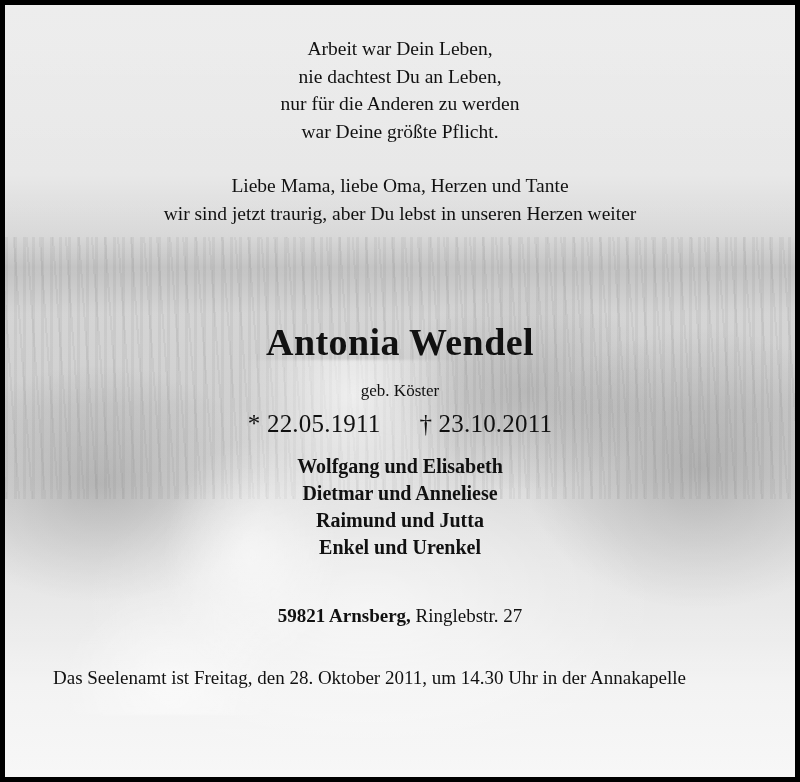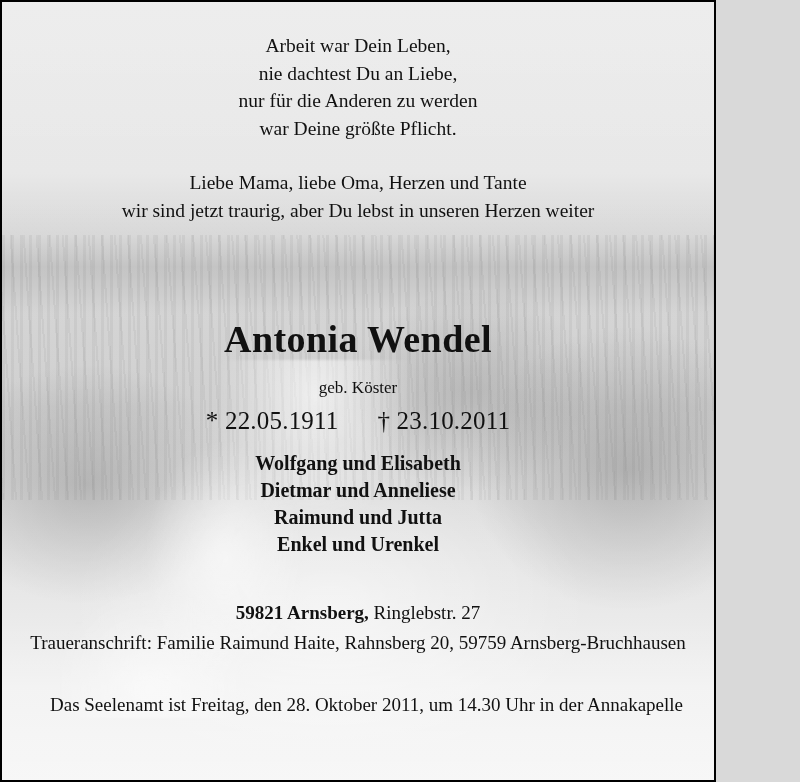--- a/index.html
+++ b/index.html
@@ -9,24 +9,24 @@
   body {
     width: 800px;
     height: 782px;
     background: #d9d9d9;
     font-family: "Liberation Serif", serif;
     color: #111;
     overflow: hidden;
   }
   .obituary {
     position: relative;
-    width: 716px;
+    width: 800px;
     height: 782px;
     box-sizing: border-box;
-    border: 2px solid #000000;
+    border: 5px solid #000000;
     overflow: hidden;
   }
   
   .bg-photo {
     position: absolute;
     inset: 0;
     background:
       radial-gradient(ellipse 60% 34% at 46% 78%, rgba(255,255,255,0.55) 0%, rgba(255,255,255,0) 60%),
       radial-gradient(ellipse 30% 22% at 12% 62%, rgba(60,60,60,0.30) 0%, rgba(60,60,60,0) 70%),
       radial-gradient(ellipse 32% 26% at 88% 60%, rgba(60,60,60,0.32) 0%, rgba(60,60,60,0) 70%),
@@ -148,21 +148,21 @@
 
   <div class="bg-photo"></div>
   <div class="bg-trees"></div>
   <div class="bg-path"></div>
   <div class="bg-wash"></div>
 
   <div class="content">
 
     <div class="verse">
       <div>Arbeit war Dein Leben,</div>
-      <div>nie dachtest Du an Liebe,</div>
+      <div>nie dachtest Du an Leben,</div>
       <div>nur für die Anderen zu werden</div>
       <div>war Deine größte Pflicht.</div>
     </div>
 
     <div class="address-lines">
       <div>Liebe Mama, liebe Oma, Herzen und Tante</div>
       <div>wir sind jetzt traurig, aber Du lebst in unseren Herzen weiter</div>
     </div>
 
     <div class="name">Antonia Wendel</div>
@@ -178,21 +178,20 @@
       <div>Wolfgang und Elisabeth</div>
       <div>Dietmar und Anneliese</div>
       <div>Raimund und Jutta</div>
       <div>Enkel und Urenkel</div>
     </div>
 
     <div class="city-line">
       <span class="bold">59821 Arnsberg,</span><span> Ringlebstr. 27</span>
     </div>
 
-    <div class="mourn-address">Traueranschrift: Familie Raimund Haite, Rahnsberg 20, 59759 Arnsberg-Bruchhausen</div>
 
     <div class="service">
       <div>Das Seelenamt ist Freitag, den 28. Oktober 2011, um 14.30 Uhr in der Annakapelle</div>
 
     </div>
 
   </div>
 </div>
 
 </body></html>

